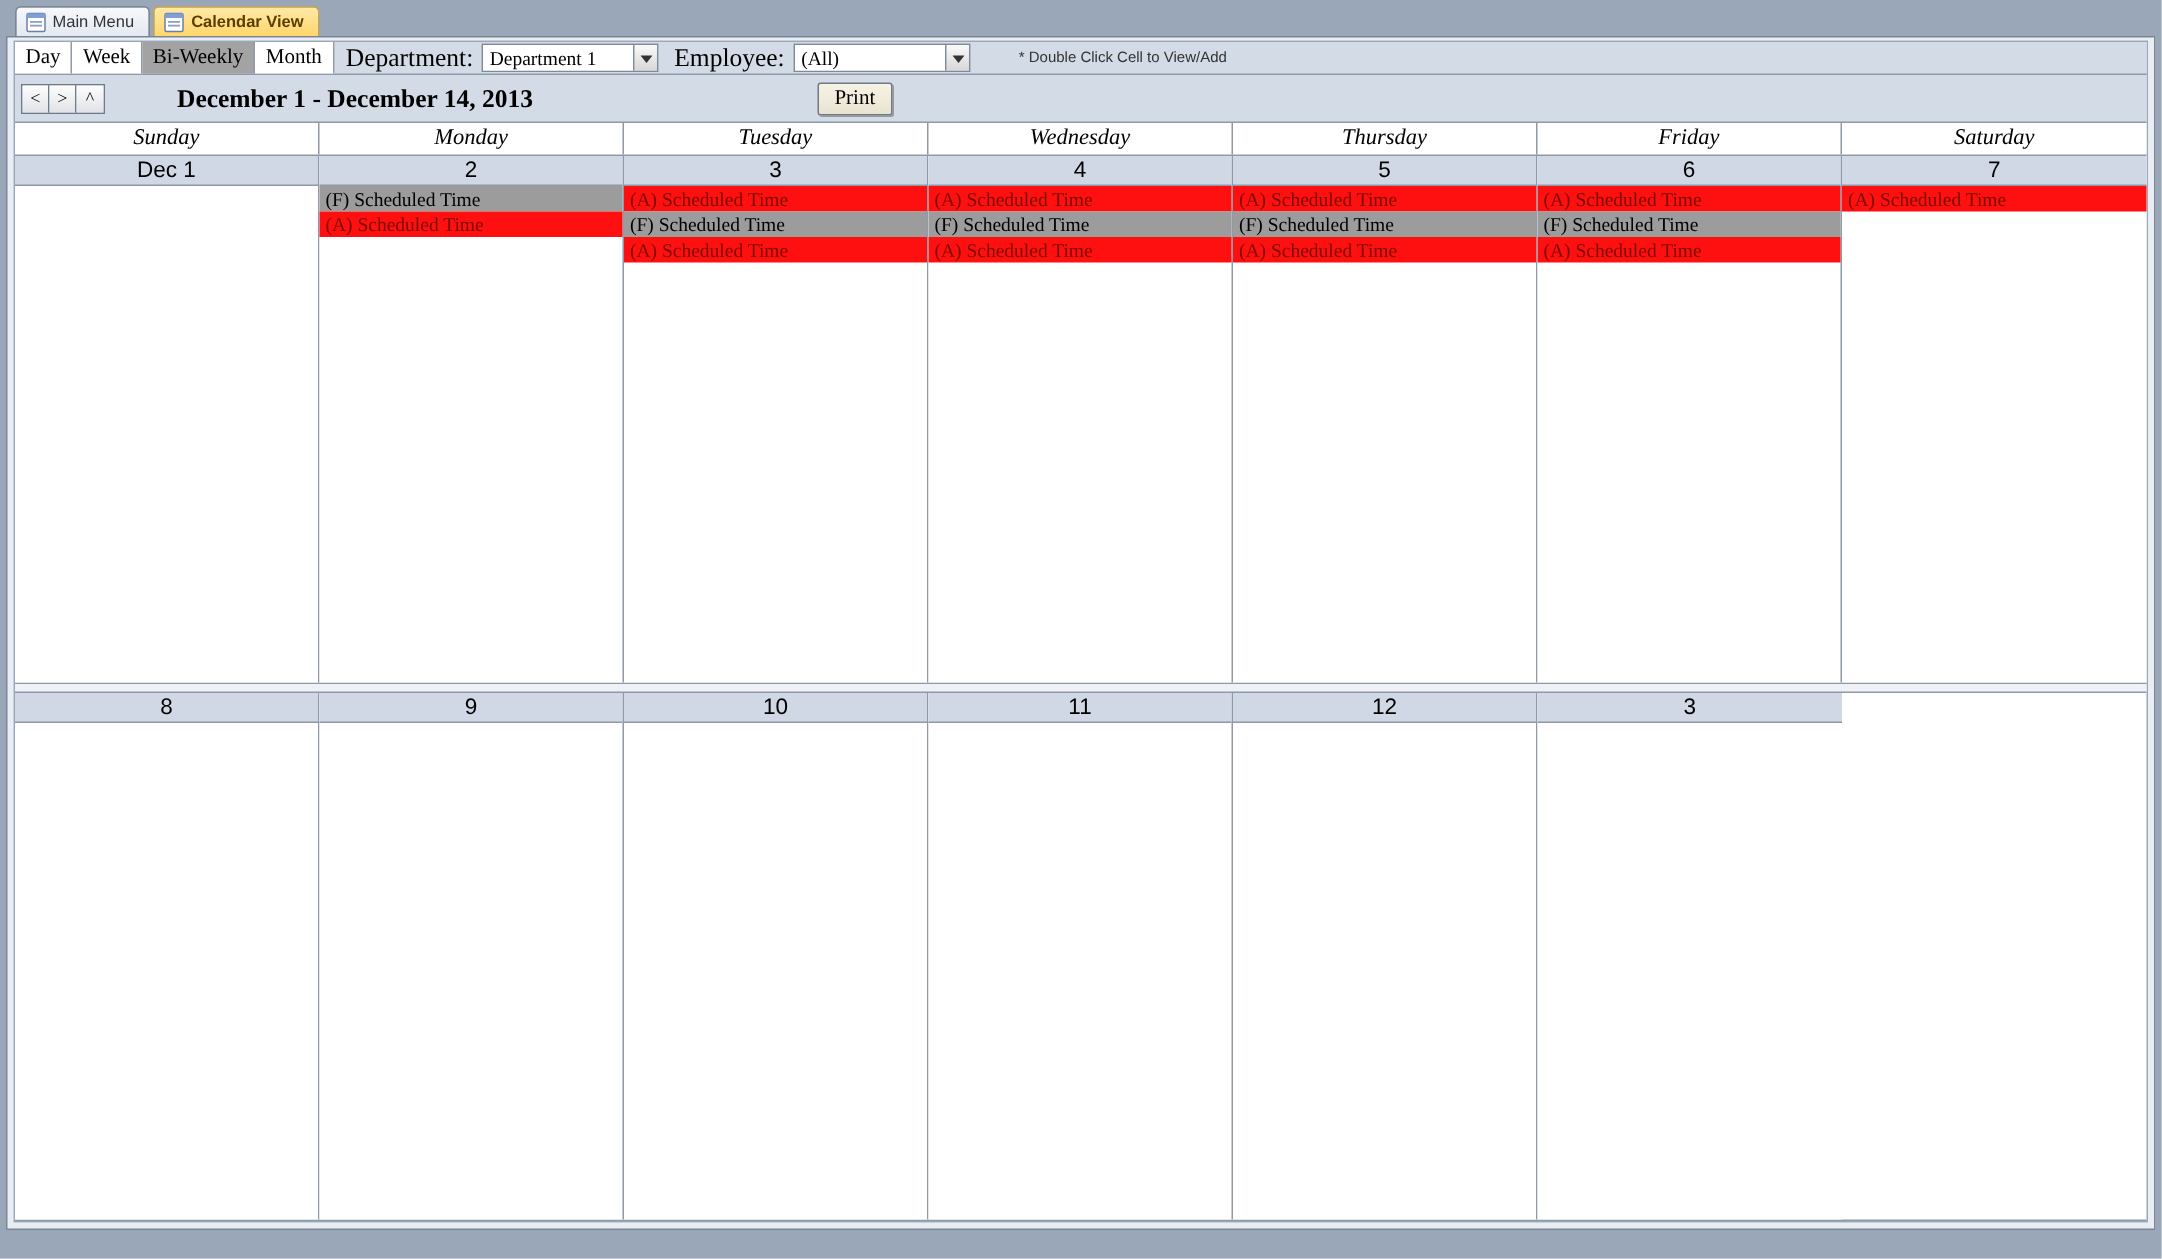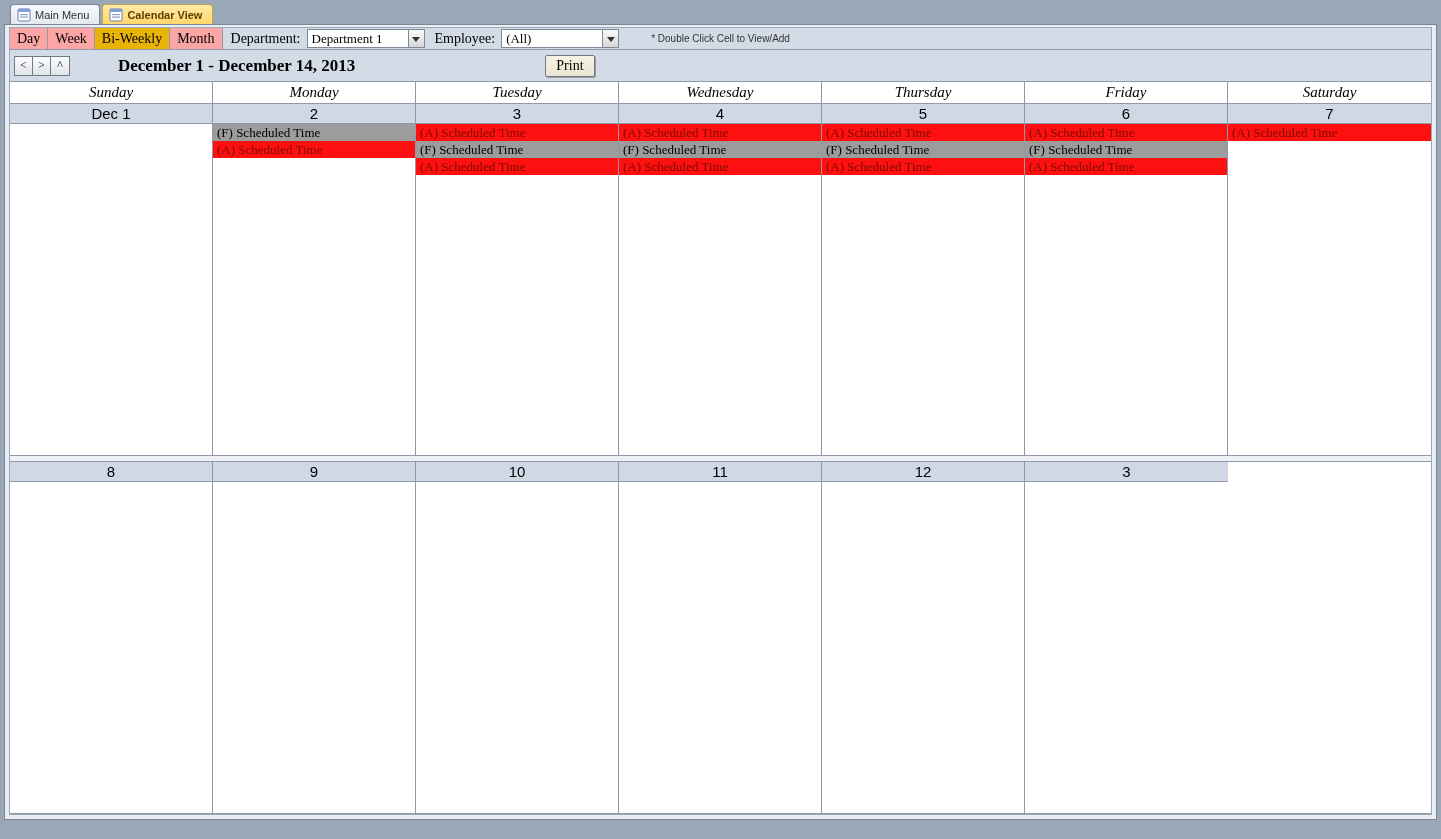--- a/index.html
+++ b/index.html
@@ -68,33 +68,33 @@
     align-items: center;
     border-bottom: 1px solid #8f99a8;
     background: #d3dbe6;
     font-size: 13px;
   }
   .view-btn {
     padding: 2px 7px;
     border-right: 1px solid #8f99a8;
     height: 100%;
     display: flex; align-items: center;
-    background: #fca5a5;
+    background: #ffffff;
     cursor: pointer;
     font-family: "Times New Roman", serif;
     font-size: 14px;
   }
   .view-btn.active {
-    background: #eab308;
+    background: #a3a3a3;
     color: #000;
   }
   .tb-label {
     padding: 0 6px 0 8px;
     font-family: "Times New Roman", serif;
-    font-size: 14px;
+    font-size: 17px;
   }
   .combo {
     display: flex;
     align-items: center;
     border: 1px solid #7f8a99;
     background: #fff;
     height: 19px;
     margin-right: 2px;
   }
   .combo input {

